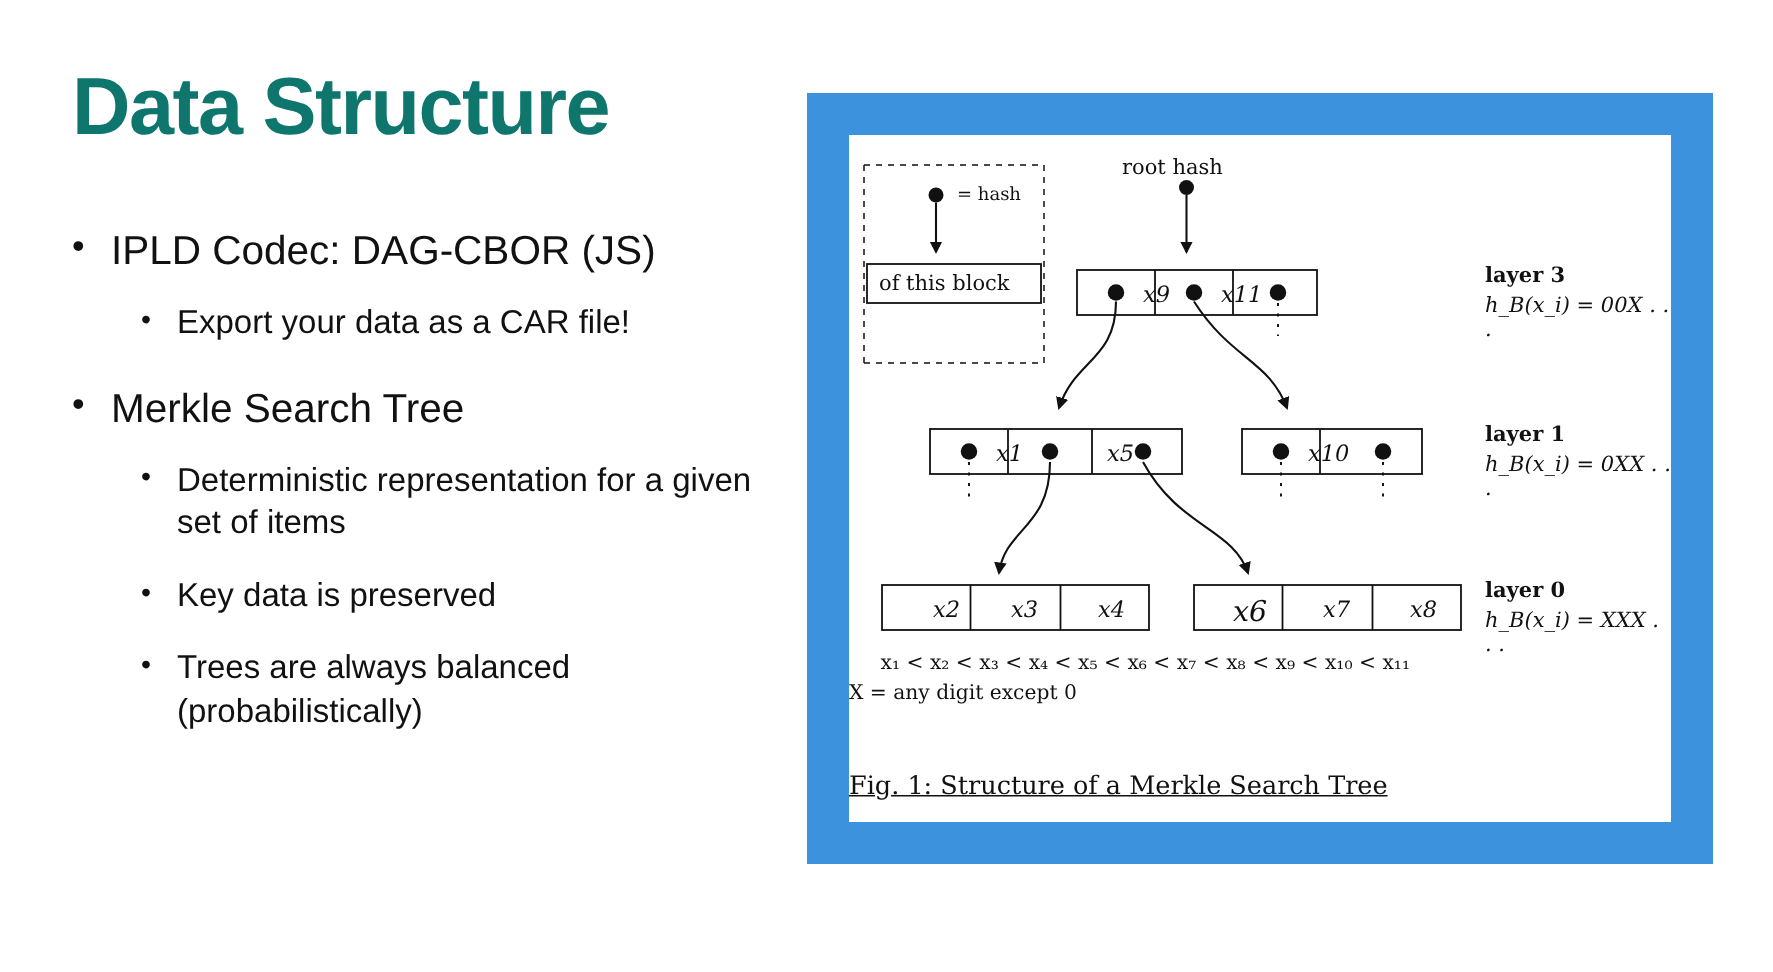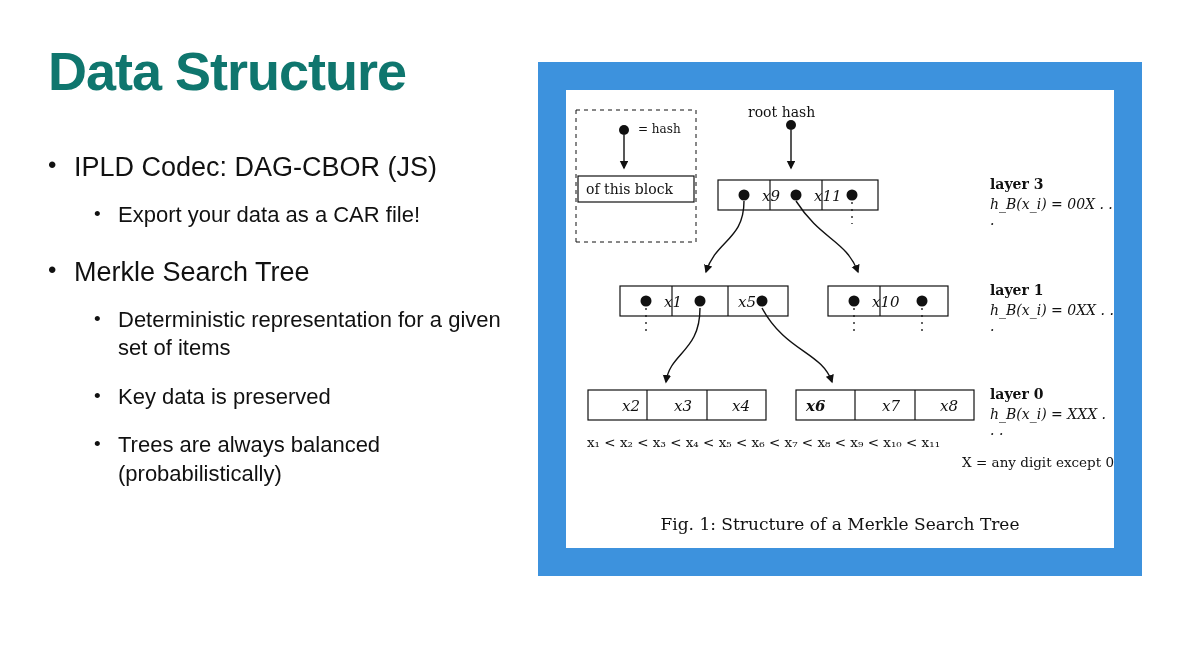--- a/index.html
+++ b/index.html
@@ -40,22 +40,22 @@
     position:absolute;left:28px;top:28px;right:28px;bottom:28px;
     background:#ffffff;
   }
   .fig{
     position:absolute;inset:0;
     font-family:"DejaVu Serif", serif;
     color:#111;
   }
   .fig svg{position:absolute;left:0;top:0;}
   .cap{
-    position:absolute;left:0;right:0;bottom:14px;text-align:center;
-    font-size:17px;font-family:"DejaVu Serif", serif;
+    position:absolute;left:0;right:0;bottom:14px;
+    font-size:17px;font-family:"DejaVu Serif", serif;text-decoration:underline;
   }
   .lbl{position:absolute;font-size:12.5px;font-family:"DejaVu Serif", serif;}
   .mono-i{font-style:italic;}
 </style>
 </head>
 <body>
 
 <div class="slide">
 
   <div class="title">Data Structure</div>
@@ -161,35 +161,35 @@
         <div class="lbl mono-i" style="left:248px;top:97px;font-size:15px;">x11</div>
 
         <div class="lbl mono-i" style="left:98px;top:203px;font-size:15px;">x1</div>
         <div class="lbl mono-i" style="left:172px;top:203px;font-size:15px;text-align:right;">x5</div>
         <div class="lbl mono-i" style="left:306px;top:203px;font-size:15px;">x10</div>
 
         <div class="lbl mono-i" style="left:56px;top:307px;font-size:15px;">x2</div>
         <div class="lbl mono-i" style="left:108px;top:307px;font-size:15px;">x3</div>
         <div class="lbl mono-i" style="left:166px;top:307px;font-size:15px;">x4</div>
 
-        <div class="lbl mono-i" style="left:240px;top:307px;font-size:15px;font-weight:bold;">x6</div>
+        <div class="lbl mono-i" style="left:256px;top:307px;font-size:19px;">x6</div>
         <div class="lbl mono-i" style="left:316px;top:307px;font-size:15px;">x7</div>
         <div class="lbl mono-i" style="left:374px;top:307px;font-size:15px;">x8</div>
 
         <div class="lbl" style="left:424px;top:86px;font-size:14px;font-weight:bold;">layer 3</div>
         <div class="lbl mono-i" style="left:424px;top:106px;font-size:14px;">h_B(x_i) = 00X . . .</div>
 
         <div class="lbl" style="left:424px;top:192px;font-size:14px;font-weight:bold;">layer 1</div>
         <div class="lbl mono-i" style="left:424px;top:212px;font-size:14px;">h_B(x_i) = 0XX . . .</div>
 
         <div class="lbl" style="left:424px;top:296px;font-size:14px;font-weight:bold;">layer 0</div>
         <div class="lbl mono-i" style="left:424px;top:316px;font-size:14px;">h_B(x_i) = XXX . . .</div>
 
         <div class="lbl" style="left:2px;right:0;top:344px;text-align:left;font-size:13.5px;padding-left:19px;">x₁ &lt; x₂ &lt; x₃ &lt; x₄ &lt; x₅ &lt; x₆ &lt; x₇ &lt; x₈ &lt; x₉ &lt; x₁₀ &lt; x₁₁</div>
-        <div class="lbl" style="left:0;right:0;top:364px;text-align:right;font-size:13.5px;">X = any digit except 0</div>
+        <div class="lbl" style="left:0;right:0;top:364px;text-align:left;font-size:13.5px;">X = any digit except 0</div>
 
         <div class="cap">Fig. 1: Structure of a Merkle Search Tree</div>
 
       </div>
     </div>
   </div>
 
 </div>
 
 </body></html>

